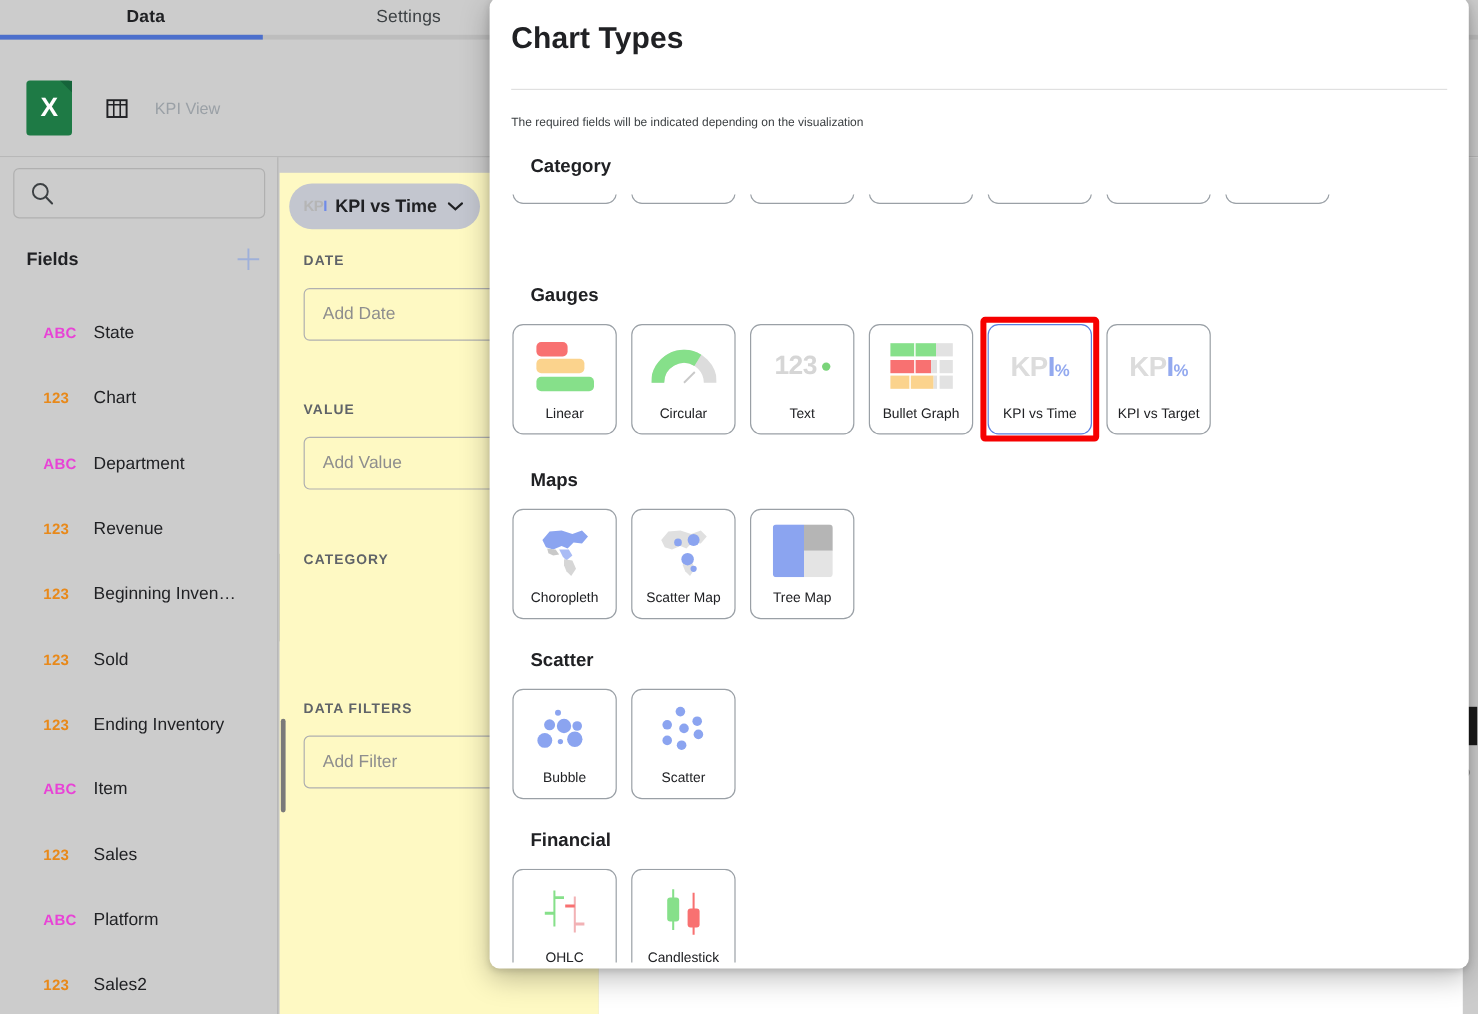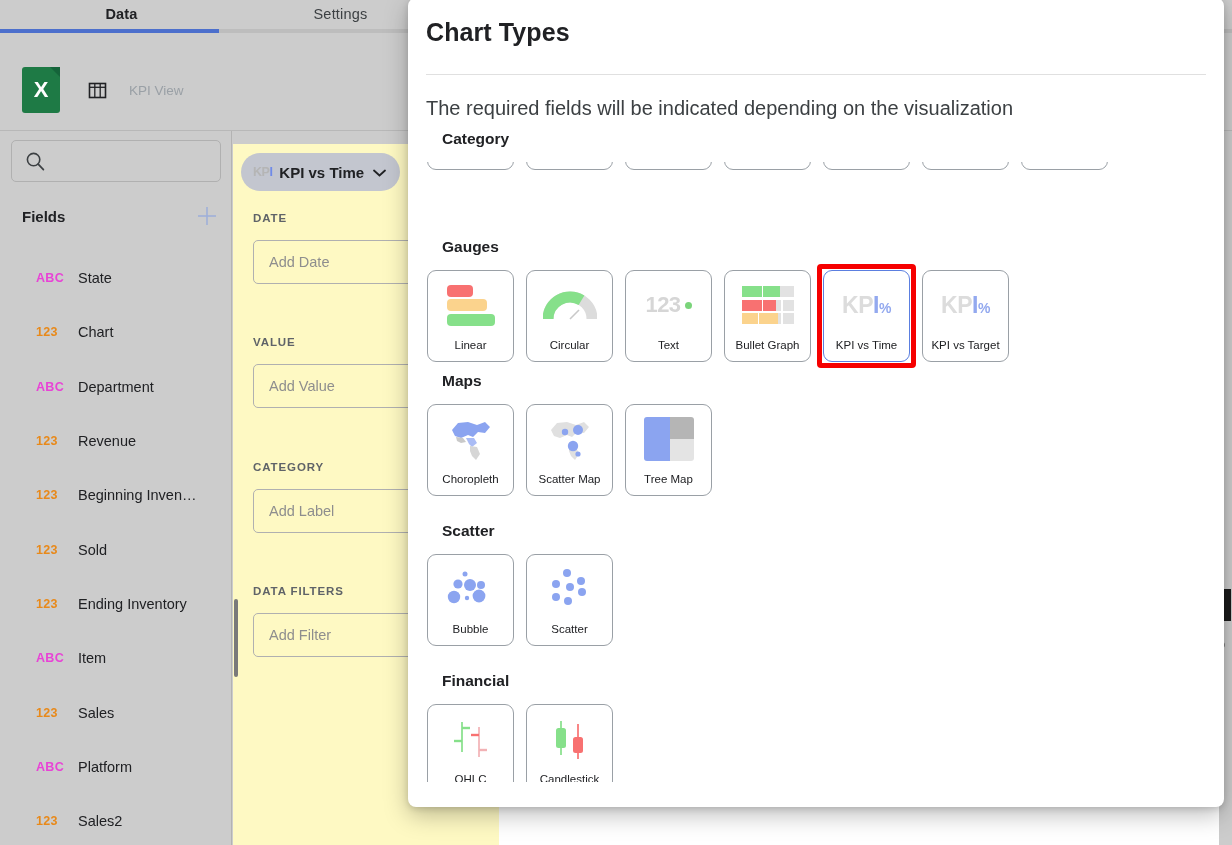--- a/index.html
+++ b/index.html
@@ -154,21 +154,21 @@
   .modal-title {
     position: absolute; top: 20px; left: 18px;
     font-size: 25px; font-weight: 700; color: #202124; letter-spacing: .1px;
   }
   .modal-divider {
     position: absolute; top: 76px; left: 18px; width: 780px; height: 1px;
     background: #e0e0e0;
   }
   .modal-sub {
     position: absolute; top: 99px; left: 18px;
-    font-size: 20px; color: #3c4043;
+    font-size: 10px; color: #3c4043;
   }
   .modal-scroll {
     position: absolute; top: 132px; left: 0; width: 816px; height: 677px;
     overflow: hidden;
   }
   .section { position: relative; }
   .section-title {
     font-size: 15.5px; font-weight: 700; color: #202124;
     margin: 0 0 14px 34px;
   }
@@ -341,23 +341,20 @@
 
       <div class="dz-group" style="top:192px">
         <div class="dz-label">VALUE</div>
         <div class="dz-box">
           <span>Add Value</span>
         </div>
       </div>
 
       <div class="dz-group" style="top:317px">
         <div class="dz-label">CATEGORY</div>
-        <div class="dz-box">
-          <span>Add Label</span>
-        </div>
       </div>
 
       <div class="dz-group" style="top:441px">
         <div class="dz-label">DATA FILTERS</div>
         <div class="dz-box">
           <span>Add Filter</span>
         </div>
       </div>
 
       <div class="mid-scroll-thumb"></div>
@@ -478,21 +475,21 @@
           <div class="card">
             <div class="glyph">
               <span class="kpi-glyph">KP<i>I</i><span class="pct">%</span></span>
             </div>
             <div class="cname">KPI vs Target</div>
           </div>
 
         </div>
       </div>
 
-      <div class="section" style="margin-top:10px">
+      <div class="section" style="margin-top:30px">
         <div class="section-title">Maps</div>
         <div class="card-row">
 
           <div class="card">
             <div class="glyph">
               <svg width="54" height="46" viewBox="0 0 54 46" class="map-svg">
                 <path d="M8 14 L14 7 L24 6 L33 9 L41 6 L46 11 L41 17 L34 16 L29 21 L24 19 L17 22 L11 20 Z" fill="#8ba4f0"></path>
                 <path d="M22 22 L30 22 L33 27 L28 31 L25 28 Z" fill="#aabcf5"></path>
                 <path d="M26 30 L33 31 L36 38 L32 44 L28 40 L26 35 Z" fill="#d6d6d6"></path>
                 <path d="M12 21 L19 22 L22 26 L17 27 L13 25 Z" fill="#c9c9c9"></path>

